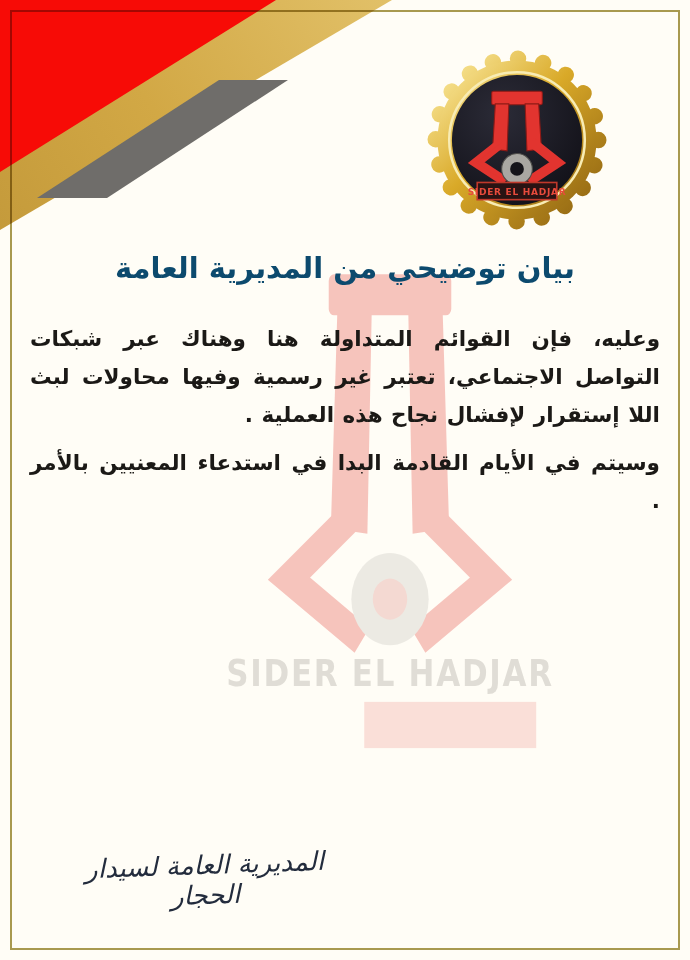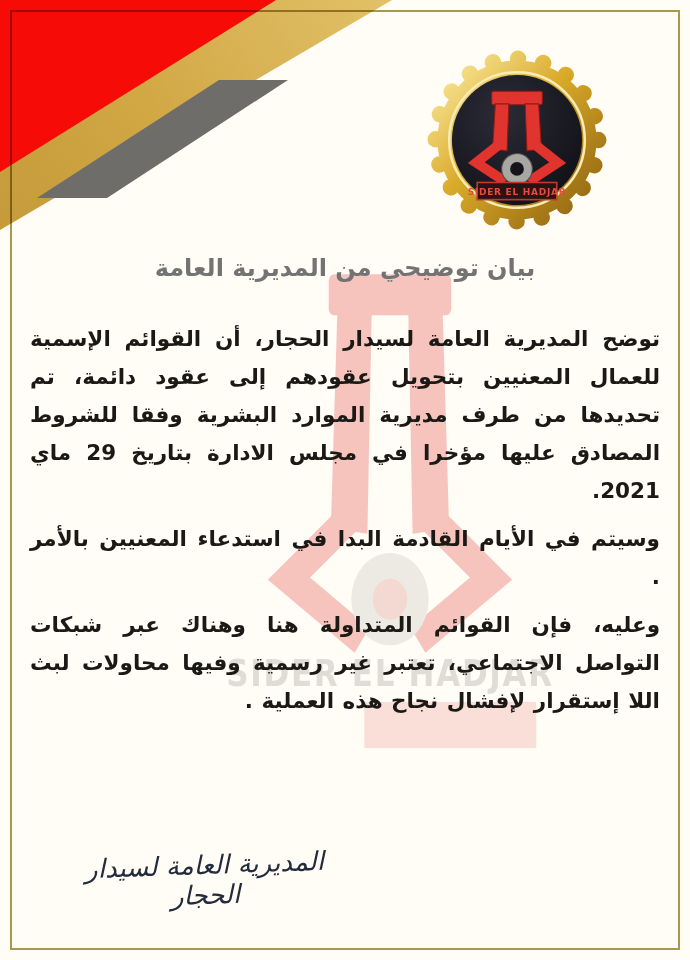--- a/index.html
+++ b/index.html
@@ -44,21 +44,21 @@
     position:absolute; left:175px; top:255px; width:430px; height:565px;
     z-index:1; opacity:0.26; pointer-events:none;
   }
   .watermark svg { width:100%; height:100%; display:block; }
 
   .content {
     position:absolute; left:30px; right:30px; top:246px; z-index:2;
     direction:rtl;
   }
   .title {
-    font-size:24px; font-weight:bold; color:#737373;
+    font-size:29px; font-weight:bold; color:#0c4a6e;
     text-align:center; line-height:44px; margin-bottom:30px;
     letter-spacing:0;
   }
   .para {
     font-size:21.5px; font-weight:bold; color:#1b1916;
     line-height:38px; text-align:justify; text-align-last:right;
     margin-bottom:10px; word-spacing:1px;
   }
 
   .signature {
@@ -127,20 +127,19 @@
         <circle cx="0" cy="16" r="8.5" fill="#a9a7a2" stroke="#4d4c49" stroke-width="0.6"></circle>
         <circle cx="0" cy="16" r="3.8" fill="#15141a" stroke="none"></circle>
         <rect x="-22" y="23.5" width="44" height="9.5" fill="#2a1313" stroke="#c0392b" stroke-width="0.9"></rect>
       </g>
       <text x="0" y="30.6" text-anchor="middle" font-size="5" fill="#e84b3c" class="seal-banner-text">SIDER EL HADJAR</text>
     </svg>
   </div>
 
   <div class="content">
     <h1 class="title">بيان توضيحي من المديرية العامة</h1>
-    <p class="para">توضح المديرية العامة لسيدار الحجار، أن القوائم الإسمية للعمال المعنيين بتحويل عقودهم إلى عقود دائمة، تم تحديدها من طرف مديرية الموارد البشرية وفقا للشروط المصادق عليها مؤخرا في مجلس الادارة بتاريخ 29 ماي 2021.</p>
+    <p class="para">وعليه، فإن القوائم المتداولة هنا وهناك عبر شبكات التواصل الاجتماعي، تعتبر غير رسمية وفيها محاولات لبث اللا إستقرار لإفشال نجاح هذه العملية .</p>
     <p class="para">وسيتم في الأيام القادمة البدا في استدعاء المعنيين بالأمر .</p>
-    <p class="para">وعليه، فإن القوائم المتداولة هنا وهناك عبر شبكات التواصل الاجتماعي، تعتبر غير رسمية وفيها محاولات لبث اللا إستقرار لإفشال نجاح هذه العملية .</p>
   </div>
 
   <div class="signature">المديرية العامة لسيدار الحجار</div>
 
 </div>
 
 </body></html>

